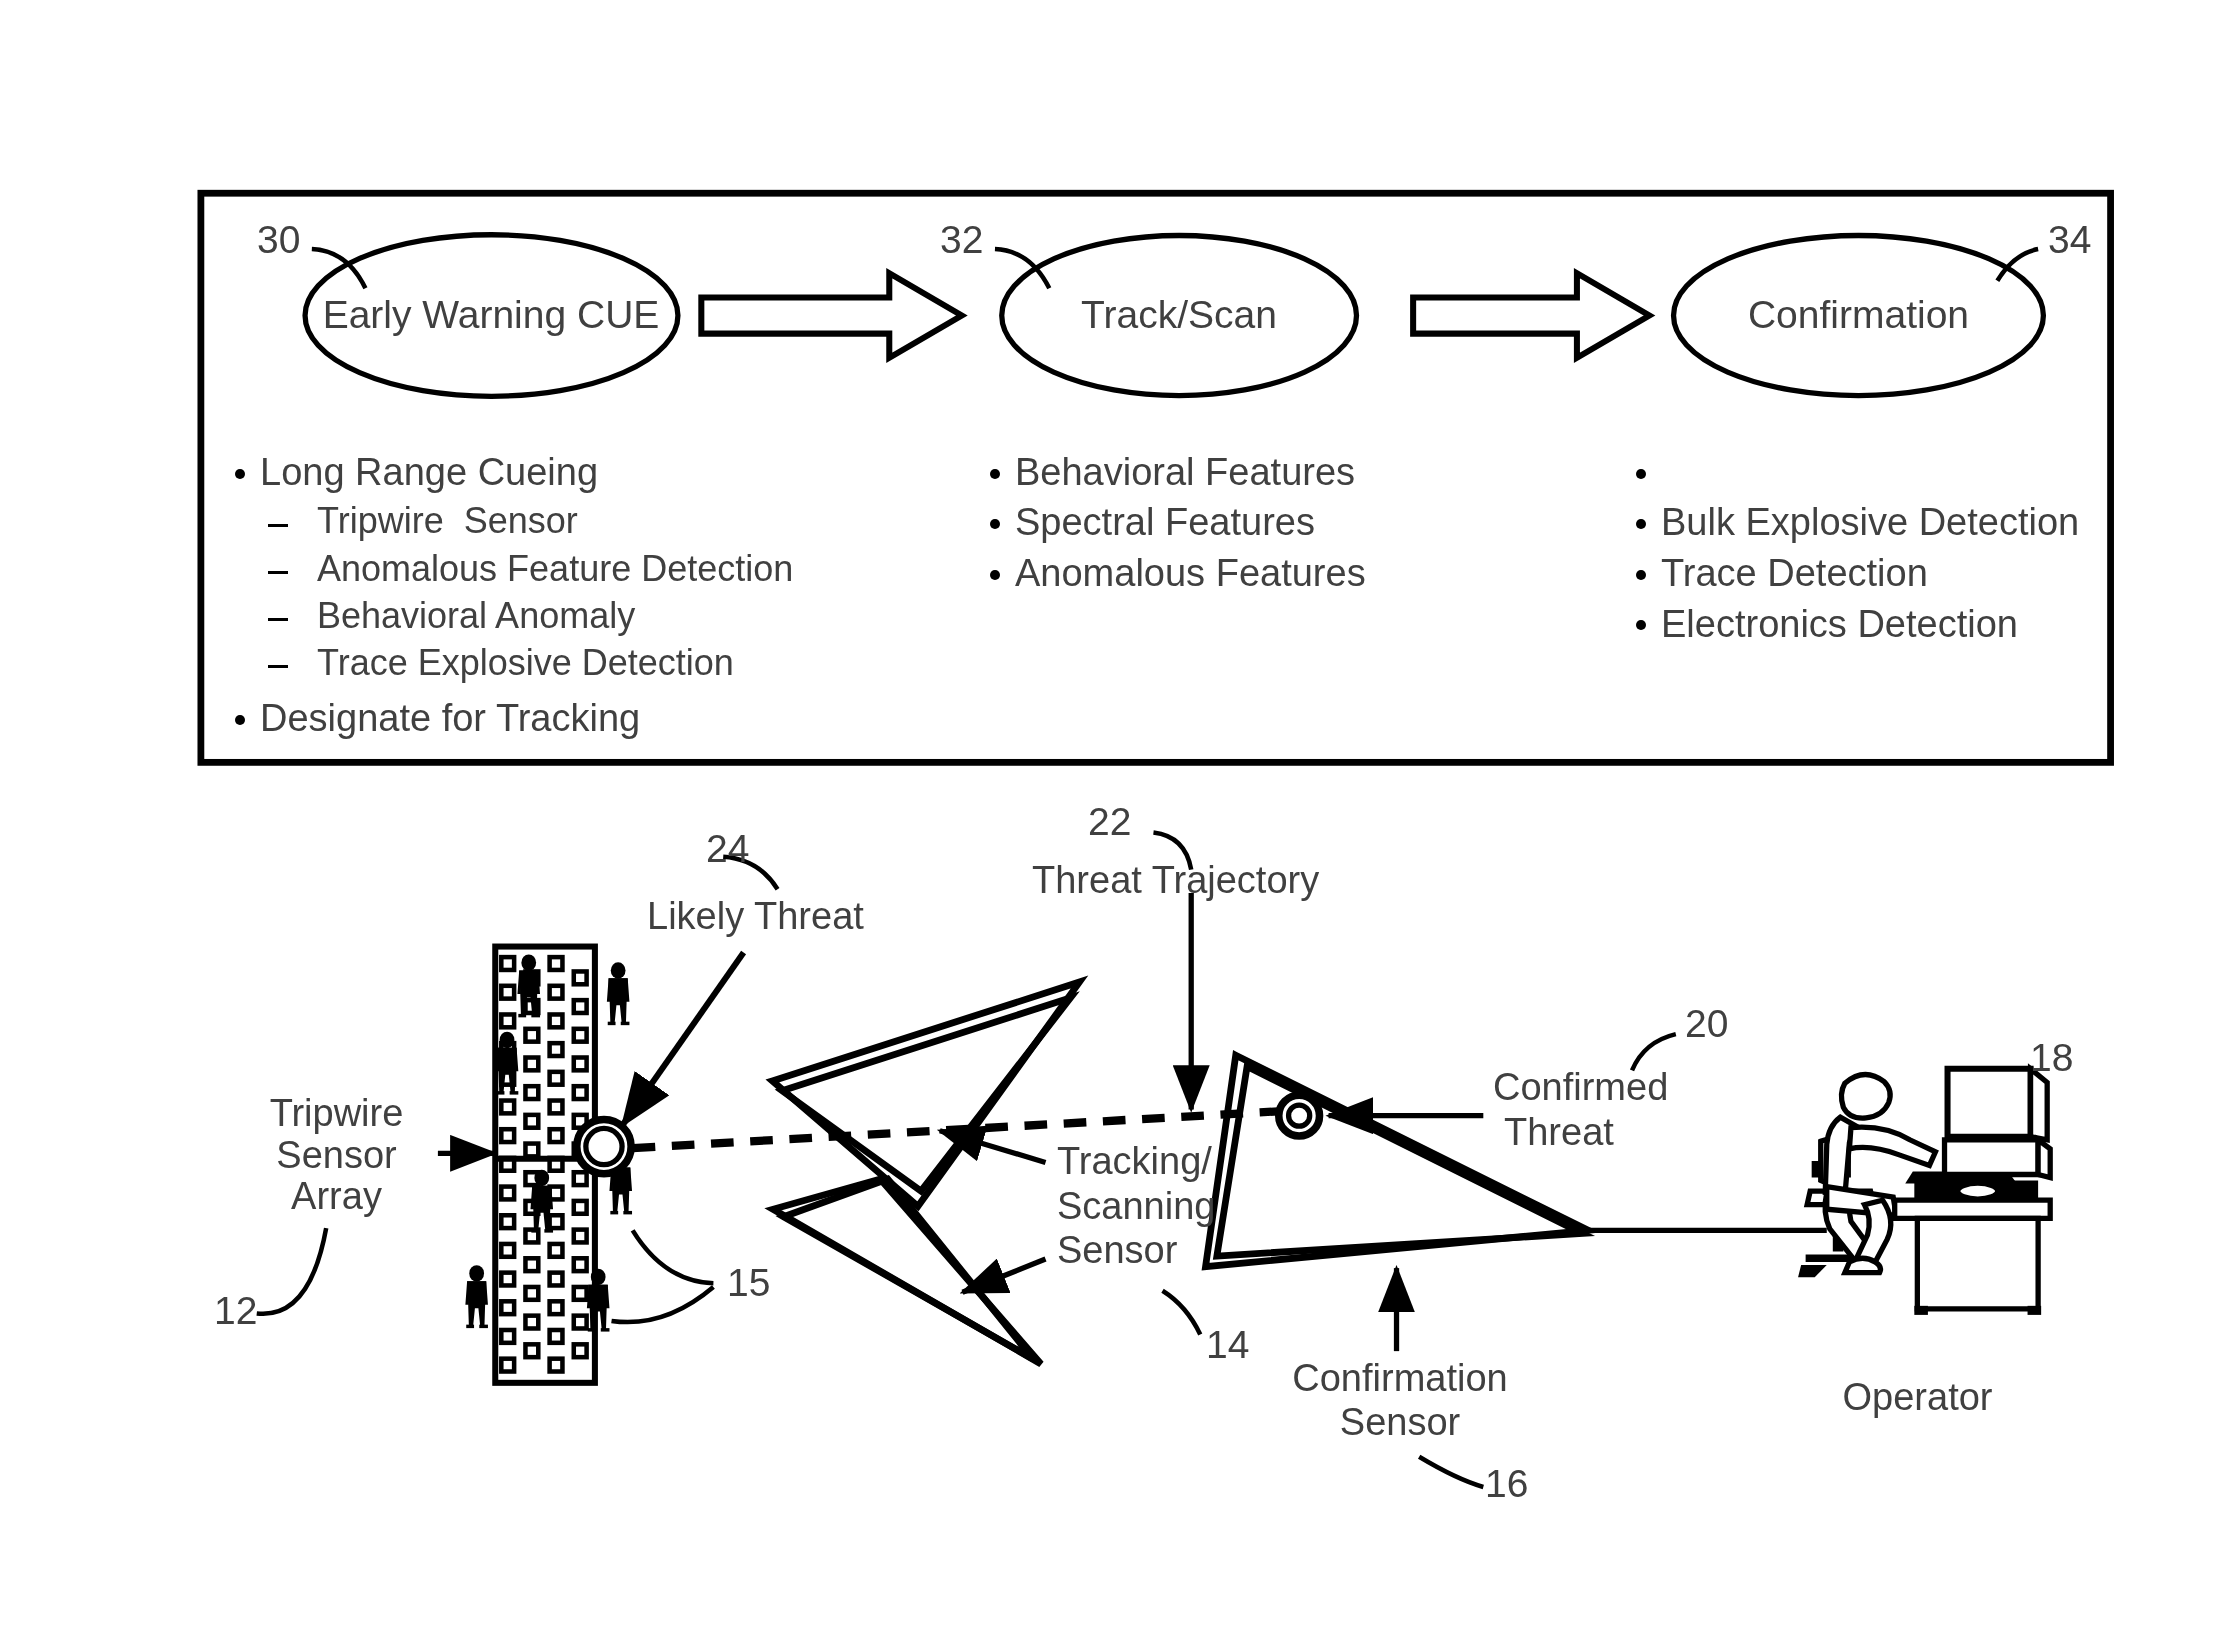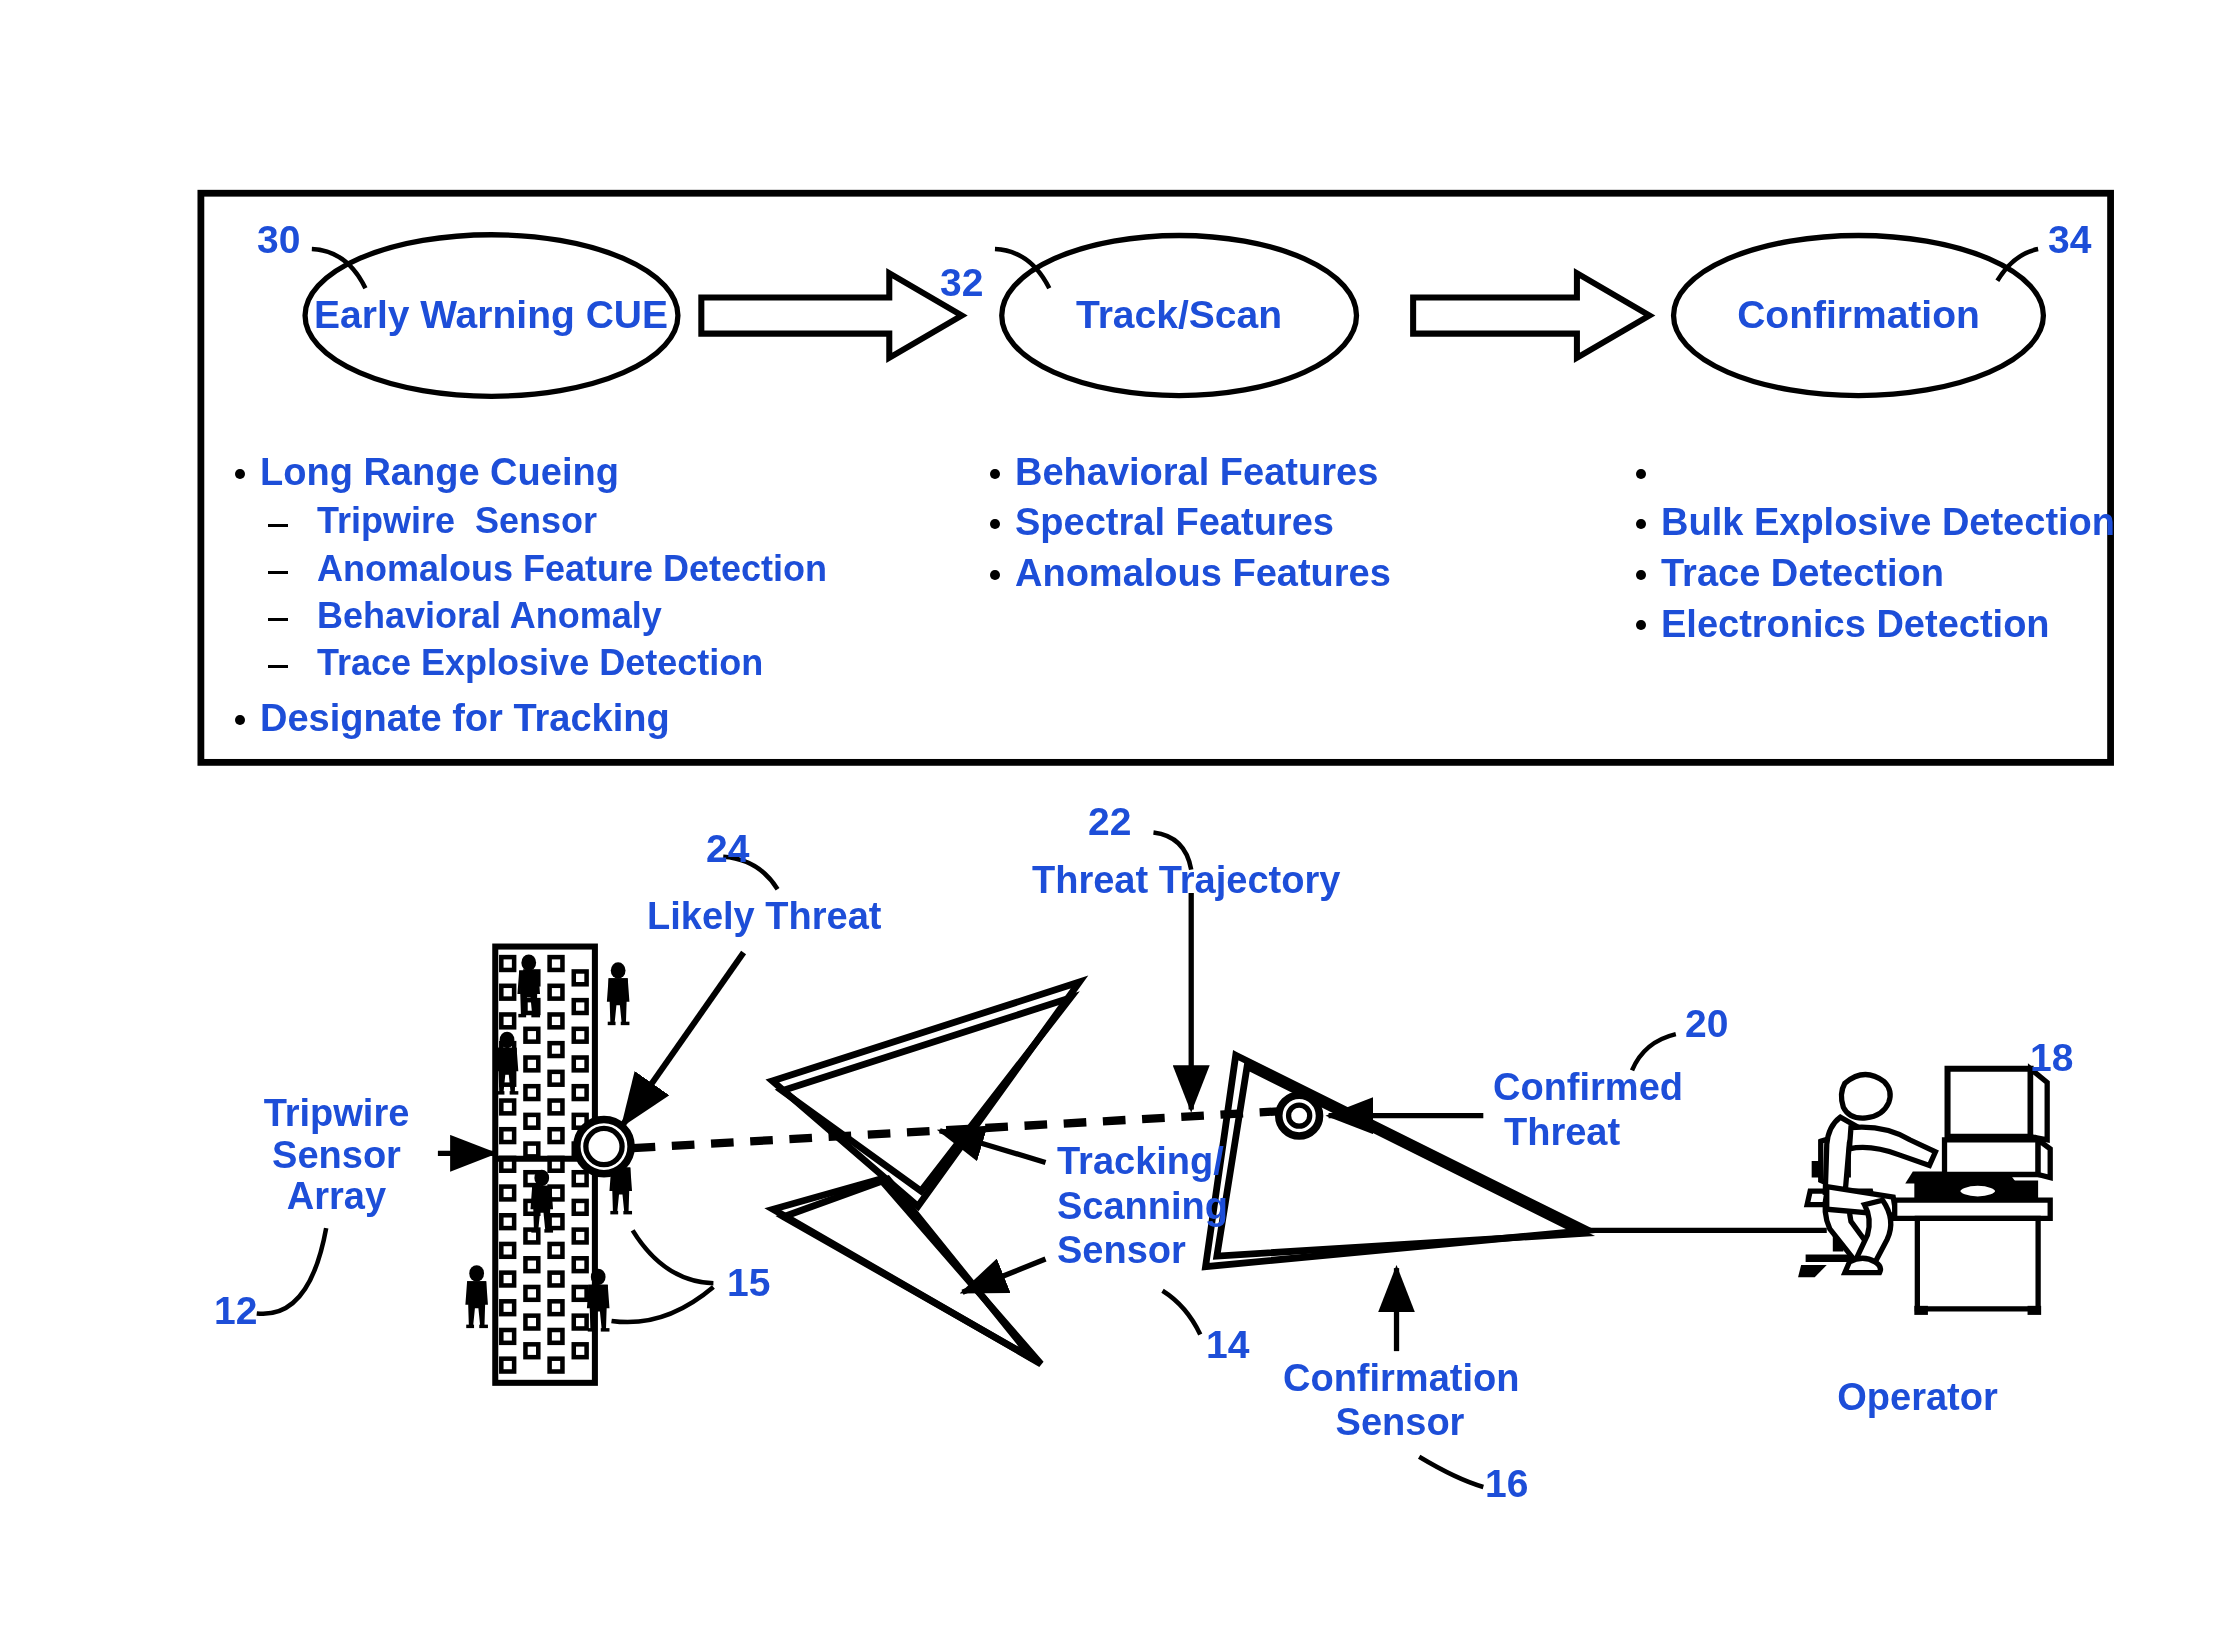--- a/index.html
+++ b/index.html
@@ -25,23 +25,22 @@
     position: absolute;
     left: 0; top: 0;
     width: 2239px;
     height: 1644px;
     overflow: visible;
   }
   .txt {
     position: absolute;
     white-space: pre;
     font-family: "Liberation Sans", sans-serif;
-    color: #1d4ed8;
+    color: #404040;
     line-height: 1.0;
-    font-weight: bold;
   }
   .ref { font-size: 39px; }
   .oval-label { font-size: 39px; }
   .bullet-txt { font-size: 38px; }
   .dash-txt { font-size: 36px; }
   .diag-label { font-size: 38px; }
   .bullet-dot {
     position: absolute;
     width: 9.8px; height: 9.8px;
     border-radius: 50%;
@@ -68,21 +67,21 @@
 
     <polygon points="929,394 1178,394 1178,362 1274,418 1178,474 1178,442 929,442" fill="#fff" stroke="#000" stroke-width="8" stroke-linejoin="miter"></polygon>
     <polygon points="1872,394 2089,394 2089,362 2185,418 2089,474 2089,442 1872,442" fill="#fff" stroke="#000" stroke-width="8" stroke-linejoin="miter"></polygon>
 
     <path d="M 413,330 Q 460,332 484,382" fill="none" stroke="#000" stroke-width="6"></path>
     <path d="M 1318,330 Q 1365,332 1390,382" fill="none" stroke="#000" stroke-width="6"></path>
     <path d="M 2700,330 Q 2668,336 2646,372" fill="none" stroke="#000" stroke-width="6"></path>
   </svg>
 
   <div class="txt ref" style="left:257px; top:220px;">30</div>
-  <div class="txt ref" style="left:940px; top:220px;margin-top:43px;">32</div>
+  <div class="txt ref" style="left:940px; top:220px;">32</div>
   <div class="txt ref" style="left:2048px; top:220px;">34</div>
 
   <div class="txt oval-label ctr" style="left:310px; top:295px; width:362px;">Early Warning CUE</div>
   <div class="txt oval-label ctr" style="left:1013px; top:295px; width:332px;">Track/Scan</div>
   <div class="txt oval-label ctr" style="left:1685px; top:295px; width:347px;">Confirmation</div>
 
   <div class="bullet-dot" style="left:235px; top:469px;"></div>
   <div class="txt bullet-txt" style="left:260px; top:453px;">Long Range Cueing</div>
 
   <div class="dash-mark" style="left:268px; top:524px;"></div>

